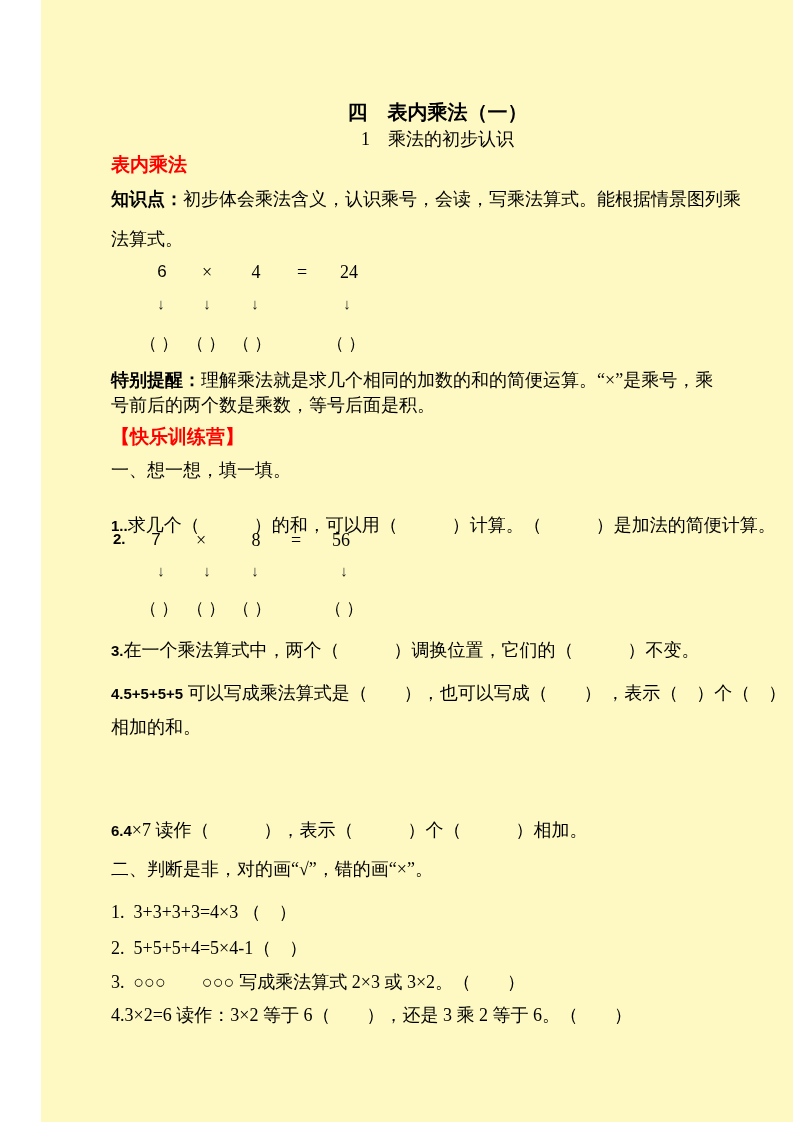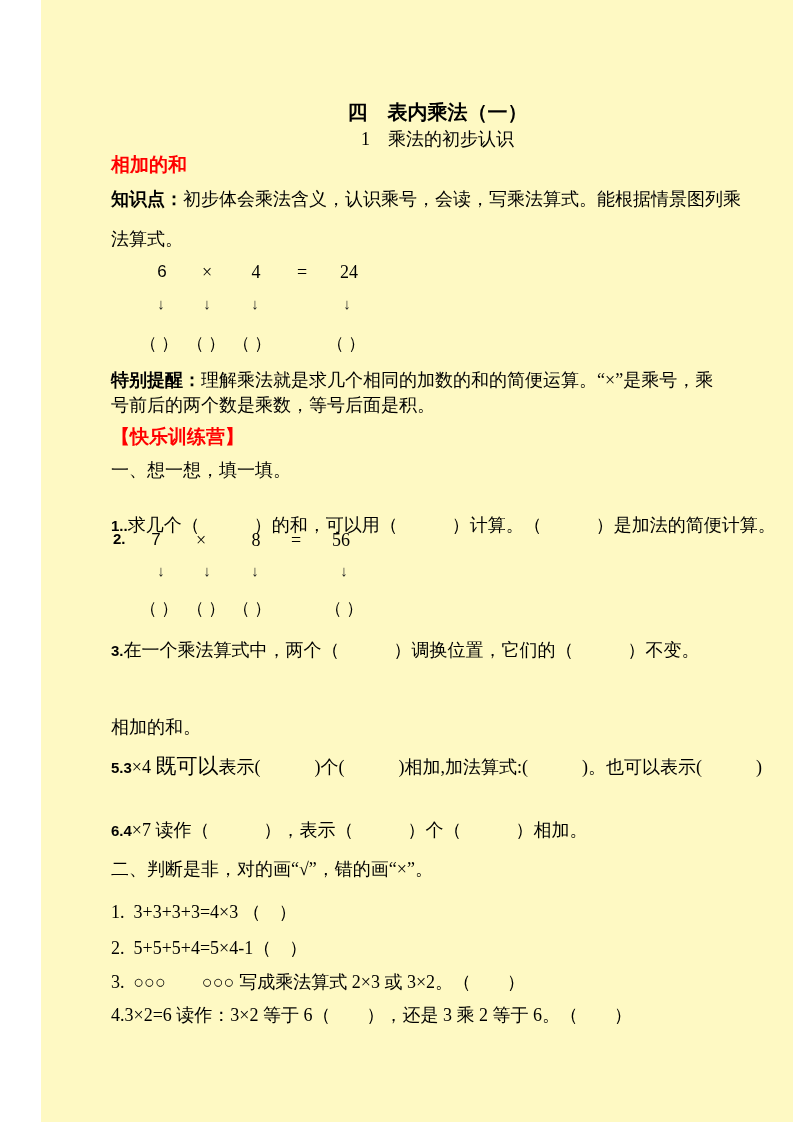--- a/index.html
+++ b/index.html
@@ -23,21 +23,21 @@
   .paren{font-size:17px;}
 </style>
 </head>
 <body>
 
 <div class="page">
 
   <div class="line center title" style="top:100px">四　表内乘法（一）</div>
   <div class="line center subtitle" style="top:128px">1　乘法的初步认识</div>
 
-  <div class="line red" style="top:153px">相加的和</div>
+  <div class="line red" style="top:153px">表内乘法</div>
 
   <div class="line" style="top:188px"><span class="label">知识点：</span><span>初步体会乘法含义，认识乘号，会读，写乘法算式。能根据情景图列乘</span></div>
   <div class="line" style="top:228px">法算式。</div>
 
   <div class="eqrow" style="top:262px">
     <span class="eqc sans" style="left:121px">6</span>
     <span class="eqc" style="left:166px">×</span>
     <span class="eqc" style="left:215px">4</span>
     <span class="eqc" style="left:261px">=</span>
     <span class="eqc" style="left:308px">24</span>
@@ -80,23 +80,23 @@
   </div>
   <div class="eqrow" style="top:597px">
     <span class="eqc paren" style="left:118px">（ ）</span>
     <span class="eqc paren" style="left:165px">（ ）</span>
     <span class="eqc paren" style="left:211px">（ ）</span>
     <span class="eqc paren" style="left:303px">（ ）</span>
   </div>
 
   <div class="line" style="top:639px"><span class="snum">3.</span><span>在一个乘法算式中，两个（　　　）调换位置，它们的（　　　）不变。</span></div>
 
+  <div class="line" style="top:682px"><span class="snum">4.5+5+5+5</span><span> 可以写成乘法算式是（　　），也可以写成（　　） ，表示（　）个（　）</span></div>
   <div class="line" style="top:716px">相加的和。</div>
 
-  <div class="line" style="top:753px"><span class="snum">5.3</span><span>×4 </span><span class="big">既可以</span><span>表示(　　　)个(　　　)相加,加法算式:(　　　)。也可以表示(　　　)</span></div>
 
   <div class="line" style="top:819px"><span class="snum">6.4</span><span>×7</span><span> 读作（　　　），表示（　　　）个（　　　）相加。</span></div>
 
   <div class="line" style="top:858px">二、判断是非，对的画“√”，错的画“×”。</div>
 
   <div class="line" style="top:901px"><span>1.</span><span>  3+3+3+3=4×3 （　）</span></div>
 
   <div class="line" style="top:937px"><span>2.</span><span>  5+5+5+4=5×4-1（　）</span></div>
 
   <div class="line" style="top:971px"><span>3.</span><span>  ○○○　　○○○ 写成乘法算式 2×3 或 3×2。（　　）</span></div>

